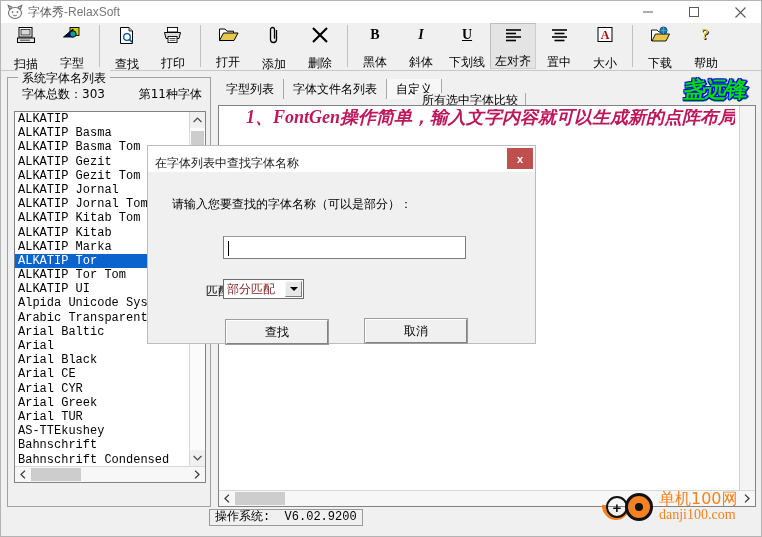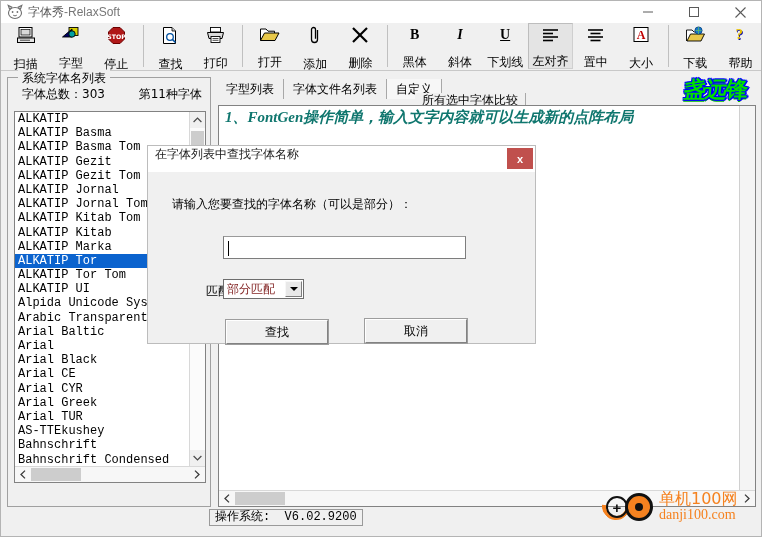--- a/index.html
+++ b/index.html
@@ -207,24 +207,25 @@
     display: flex; flex-direction: column;
   }
   .content-inner { flex: 1; display: flex; min-height: 0; overflow: hidden; }
   .content-text {
     flex: 1; overflow: hidden; padding: 3px 4px 0 6px;
     min-width: 0;
   }
   .ct-line {
     font-family: "Liberation Serif", "DejaVu Serif", serif;
     font-weight: bold; font-style: italic;
-    font-size: 15px; line-height: 17px;
-    color: #0f766e; white-space: nowrap;
+    font-size: 18px; line-height: 17px;
+    color: #be185d; white-space: nowrap;
     margin-bottom: 23px;
     overflow: hidden;
+    margin-left: 21px;
   }
   .content-vsb {
     width: 16px; background: #f4f4f4; border-left: 1px solid #d0d0d0;
     flex: none;
   }
 
   
   .statusbar {
     position: absolute; left: 208px; bottom: 12px;
     width: 540px; height: 18px;
@@ -281,21 +282,21 @@
   
   .dialog {
     position: absolute; left: 146px; top: 144px;
     width: 389px; height: 199px;
     background: #f0f0f0;
     border: 1px solid #bcbcbc;
     box-shadow: 0 0 0 0 rgba(0,0,0,0);
   }
   .dlg-title {
     height: 26px; background: #ffffff;
-    display: flex; align-items: flex-start;
+    display: flex; align-items: flex-end;
     position: relative;
   }
   .dlg-title-text {
     font-size: 12px; color: #1a1a1a; margin-left: 7px;
     font-family: "DejaVu Sans", "Liberation Sans", sans-serif;
     white-space: nowrap;
   }
   .dlg-close {
     position: absolute; right: 2px; top: 2px;
     width: 26px; height: 21px;
@@ -421,29 +422,20 @@
       <span class="tb-ico">
         <svg width="20" height="18" viewBox="0 0 20 18">
           <rect x="8" y="1.5" width="9" height="8" fill="#d8d000" stroke="#000" stroke-width="0.9"></rect>
           <path d="M1.5 11 L11 3 L11 11 Z" fill="#000064" stroke="#000" stroke-width="0.9"></path>
           <circle cx="11" cy="8" r="3.2" fill="#00a0a0" stroke="#000" stroke-width="0.9"></circle>
         </svg>
       </span>
       <span class="tb-lbl">字型</span>
     </div>
 
-    <div class="tb-btn">
-      <span class="tb-ico">
-        <svg width="19" height="19" viewBox="0 0 19 19">
-          <polygon points="6,1.5 13,1.5 17.5,6 17.5,13 13,17.5 6,17.5 1.5,13 1.5,6" fill="#b01818" stroke="#6b0000" stroke-width="1"></polygon>
-          <text x="9.5" y="12.6" font-size="6.2" fill="#ffffff" text-anchor="middle" font-family="DejaVu Sans, sans-serif" font-weight="bold">STOP</text>
-        </svg>
-      </span>
-      <span class="tb-lbl">停止</span>
-    </div>
 
     <div class="tb-sep"></div>
 
     <div class="tb-btn">
       <span class="tb-ico">
         <svg width="18" height="19" viewBox="0 0 18 19">
           <path d="M2.5 1.5 H11 L14.5 5 V17.5 H2.5 Z" fill="#ffffff" stroke="#000" stroke-width="1"></path>
           <path d="M11 1.5 V5 H14.5" fill="#c8c8c8" stroke="#000" stroke-width="0.8"></path>
           <circle cx="9" cy="11" r="3.3" fill="none" stroke="#0050a0" stroke-width="1.3"></circle>
           <line x1="11.4" y1="13.4" x2="14.5" y2="16.5" stroke="#0050a0" stroke-width="1.6"></line>

